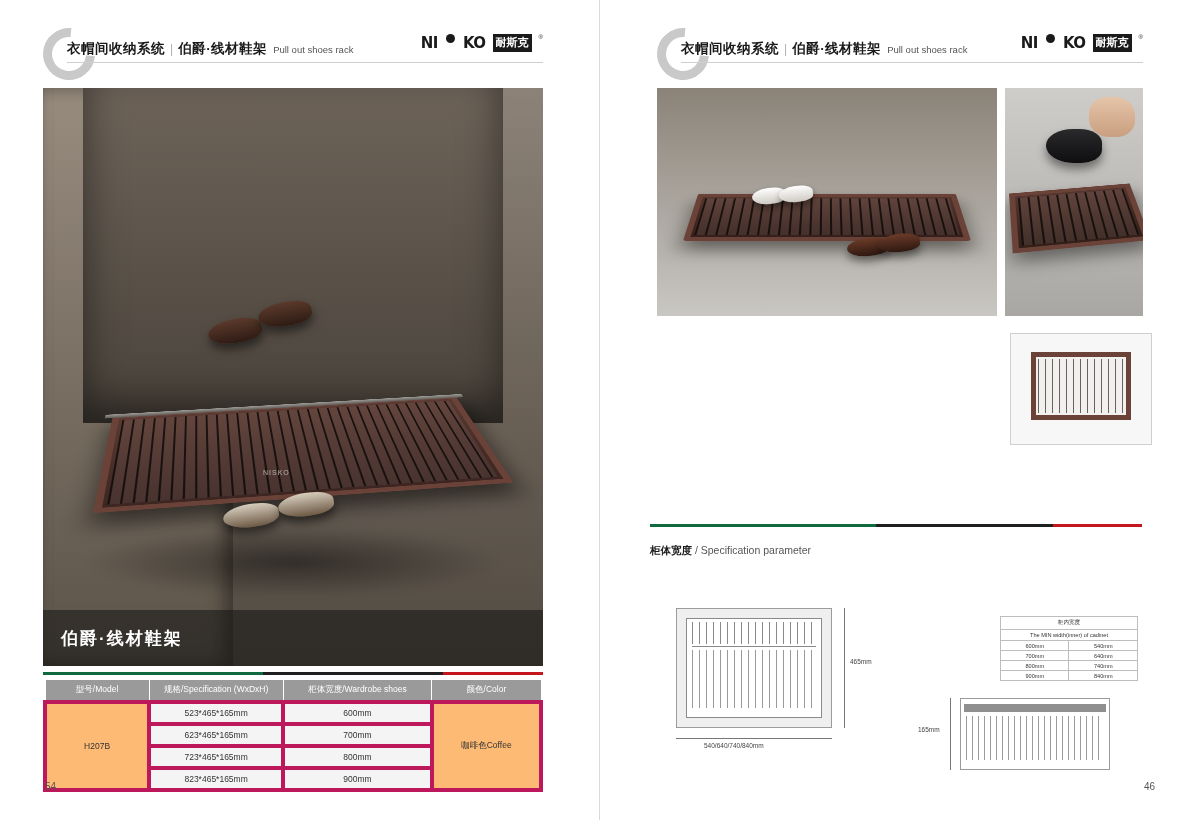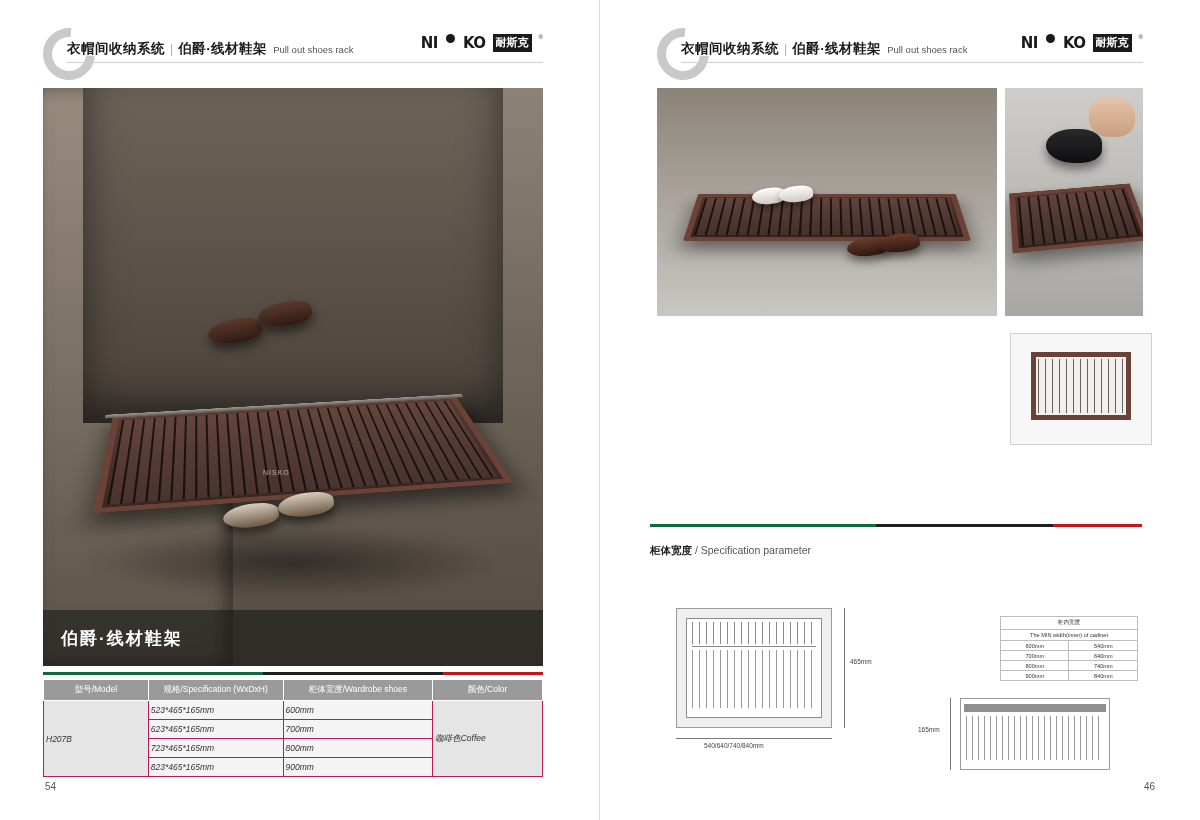--- a/index.html
+++ b/index.html
@@ -139,24 +139,24 @@
   table.spec {
     position:absolute; left:43px; top:679px; width:500px;
     border-collapse:collapse; font-size:8.5px;
   }
   table.spec th {
     background:#9a9a9a; color:#fff; font-weight:normal;
     border:1px solid #fff; padding:4px 2px; text-align:center;
     font-size:8.5px;
   }
   table.spec td {
-    border:1px solid #be185d; padding:4px 2px; text-align:left;
-    background:#f4f4f4; color:#333; height:17px;font-style:italic;
-  }
-  table.spec td.model, table.spec td.color { background:#e5e5e5; }
+    border:4px solid #be185d; padding:4px 2px; text-align:center;
+    background:#f4f4f4; color:#333; height:17px;
+  }
+  table.spec td.model, table.spec td.color { background:#fdba74; }
 
   .pgno-l { position:absolute; left:45px; bottom:28px; font-size:10px; color:#555; }
   .pgno-r { position:absolute; right:45px; bottom:28px; font-size:10px; color:#555; }
 
   
   .rp { position:absolute; }
   .photo-main {
     left:57px; top:88px; width:340px; height:228px;
     background:linear-gradient(180deg,#8b8378,#c9c7c3);
     overflow:hidden;

